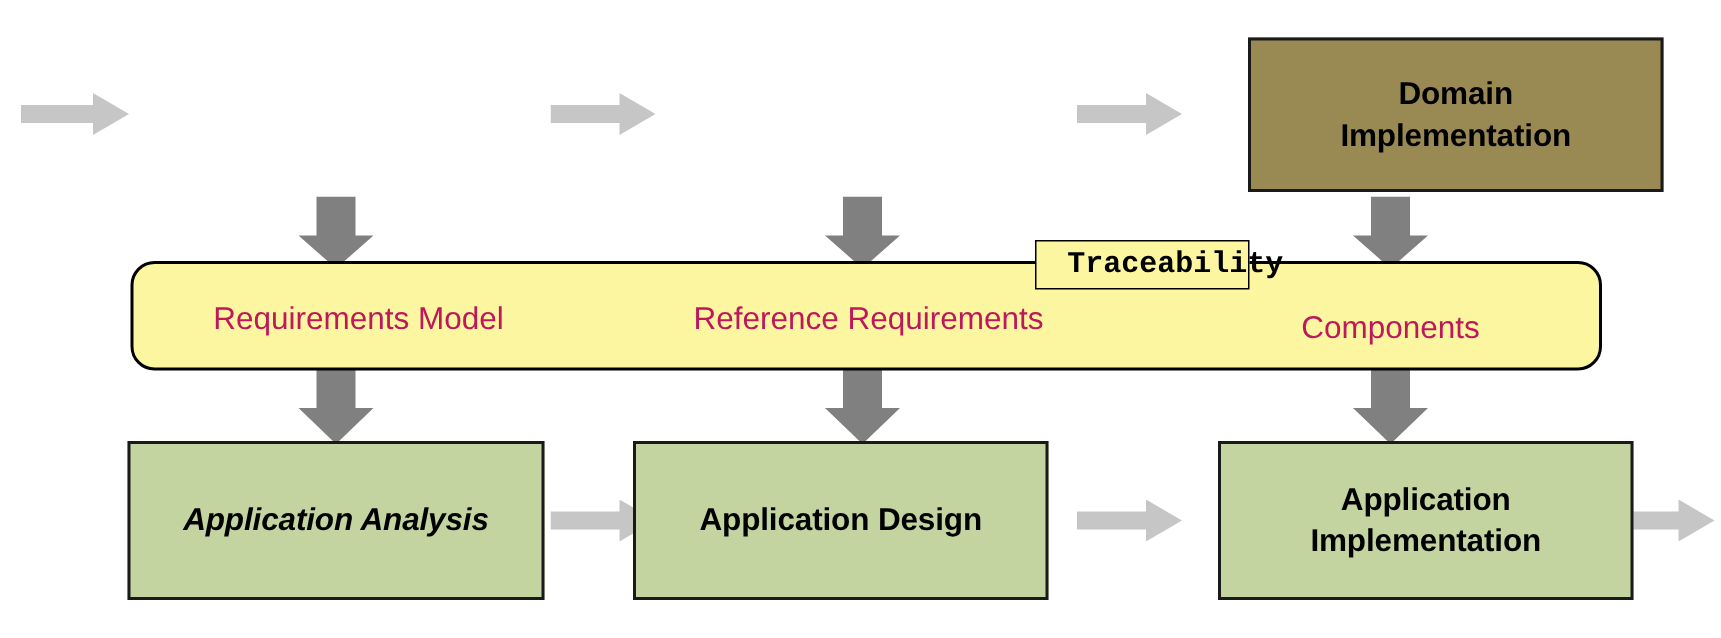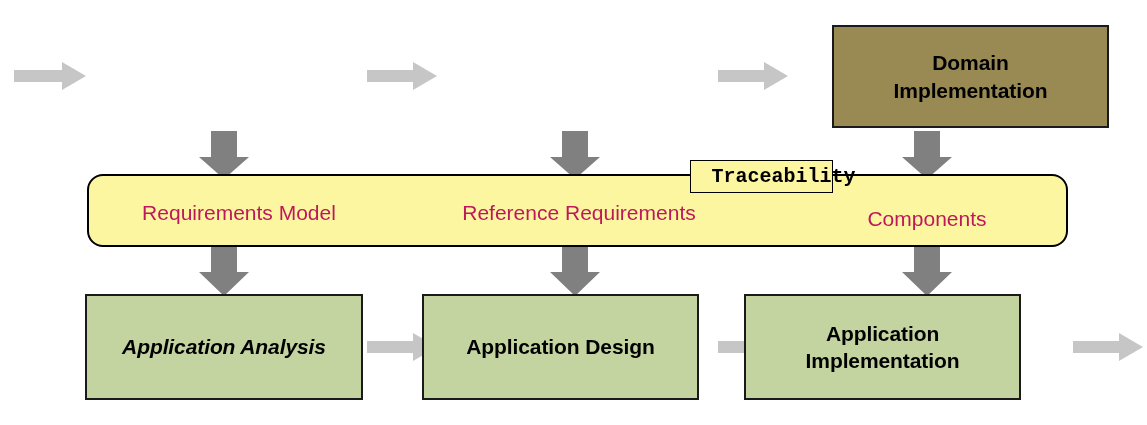--- a/index.html
+++ b/index.html
@@ -179,18 +179,18 @@
   </div>
 
   <div class="proc-box app-box" style="left:85px; top:294px; width:278px; height:106px; z-index:5;font-style:italic;">
     <span class="label">Application Analysis</span>
   </div>
 
   <div class="proc-box app-box" style="left:422px; top:294px; width:277px; height:106px; z-index:5;">
     <span class="label">Application Design</span>
   </div>
 
-  <div class="proc-box app-box" style="left:744px; top:294px; width:277px; height:106px; z-index:5;">
+  <div class="proc-box app-box" style="left:812px; top:294px; width:277px; height:106px; z-index:5;">
     <span class="label">Application
 Implementation</span>
   </div>
 
 </div>
 
 </body></html>

